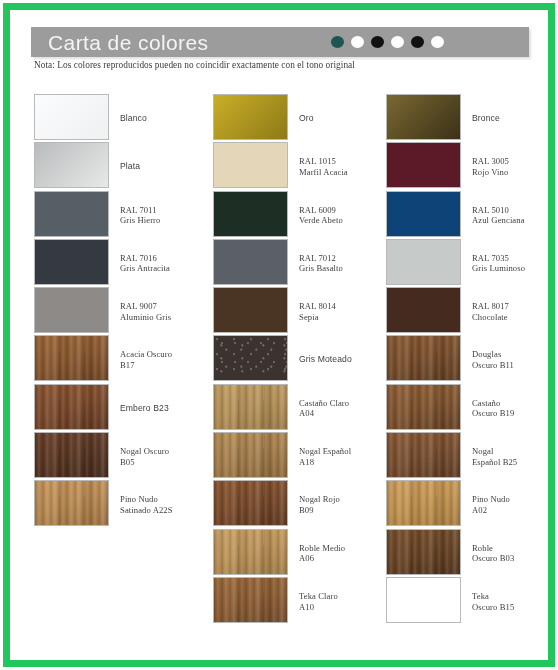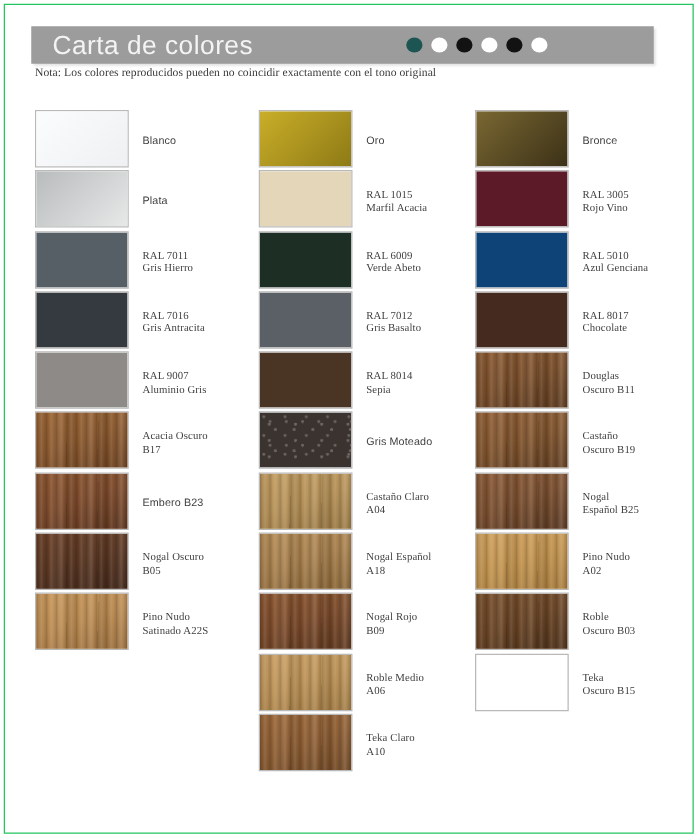--- a/index.html
+++ b/index.html
@@ -6,21 +6,21 @@
   body{
     width:558px;height:670px;
     background:#ffffff;
     font-family:"Liberation Sans", sans-serif;
     position:relative;overflow:hidden;
     color:#4a4a4a;
   }
   .page{
     position:absolute;left:3px;top:3px;
     width:552px;height:664px;
-    border:1px solid #22c55e;
+    border:7px solid #22c55e;
     background:#fff;
     box-sizing:border-box;
   }
   
   .header-bar{
     position:absolute;left:21px;top:17px;
     width:498px;height:30px;
     background:#9c9c9c;
     box-shadow:2px 2px 2px rgba(0,0,0,.12);
   }
@@ -235,20 +235,26 @@
           <div class="label two"><span>RAL 3005</span><span class="l2">Rojo Vino</span></div>
         </div>
         <div class="row">
           <div class="swatch">
             <div class="tex" style="background:#0e4378;"></div>
           </div>
           <div class="label two"><span>RAL 5010</span><span class="l2">Azul Genciana</span></div>
         </div>
         <div class="row">
           <div class="swatch">
+            <div class="tex" style="background:#c6cbc9;"></div>
+          </div>
+          <div class="label two"><span>RAL 7035</span><span class="l2">Gris Luminoso</span></div>
+        </div>
+        <div class="row">
+          <div class="swatch">
             <div class="tex" style="background:#452a20;"></div>
           </div>
           <div class="label two"><span>RAL 8017</span><span class="l2">Chocolate</span></div>
         </div>
         <div class="row">
           <div class="swatch">
             <div class="tex" style="background:#7a4f2c;background-image:repeating-linear-gradient(90deg,rgba(0,0,0,.16) 0px,rgba(0,0,0,.0) 2px,rgba(255,255,255,.10) 4px,rgba(0,0,0,.0) 6px,rgba(0,0,0,.13) 8px),repeating-linear-gradient(92deg,rgba(0,0,0,.10) 0px,rgba(0,0,0,0) 11px,rgba(255,255,255,.07) 18px,rgba(0,0,0,0) 25px),linear-gradient(160deg,#8a5b34 0%,#7a4f2c 48%,#5d3b20 100%);"></div>
           </div>
           <div class="label two"><span>Douglas</span><span class="l2">Oscuro B11</span></div>
         </div>

